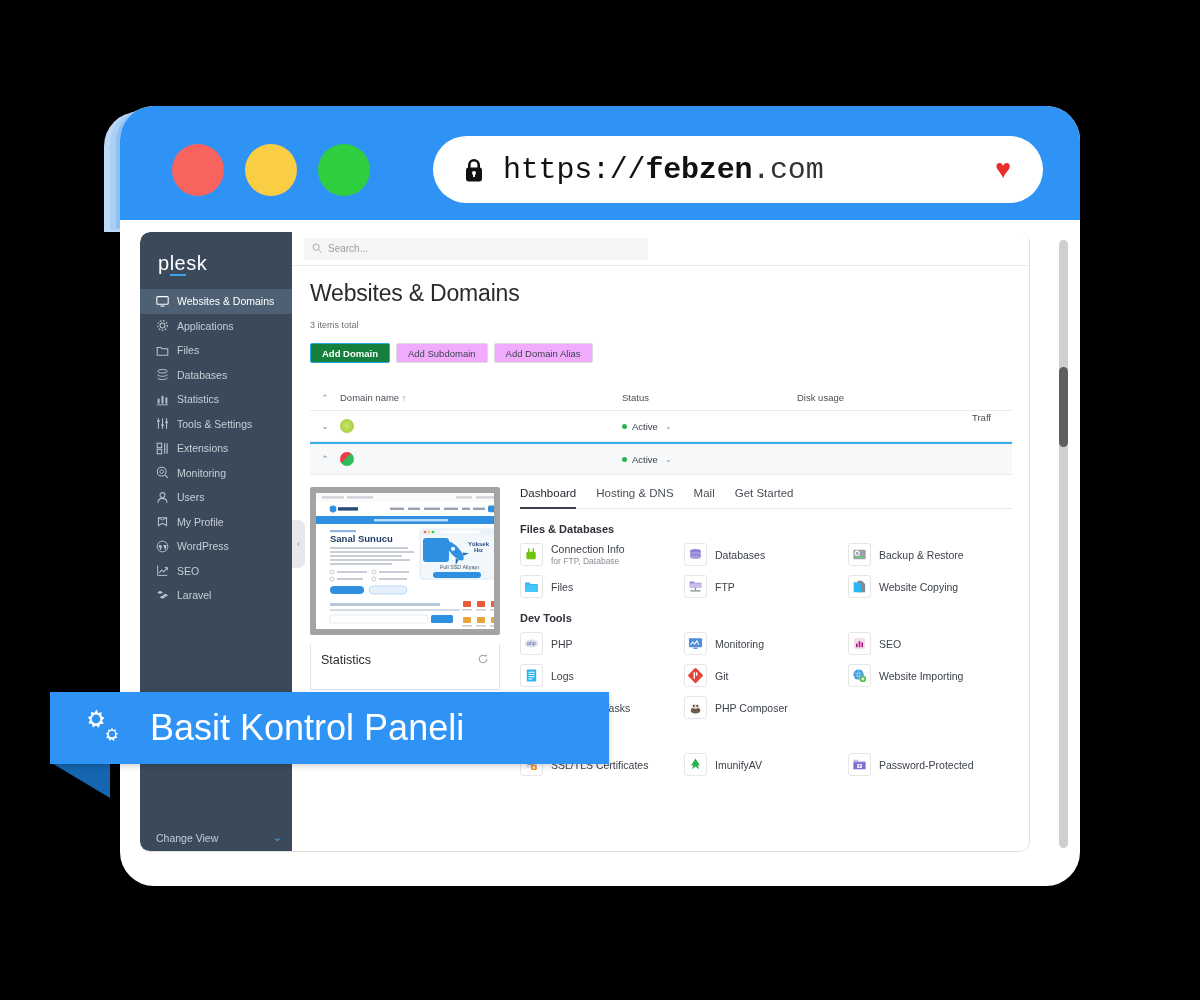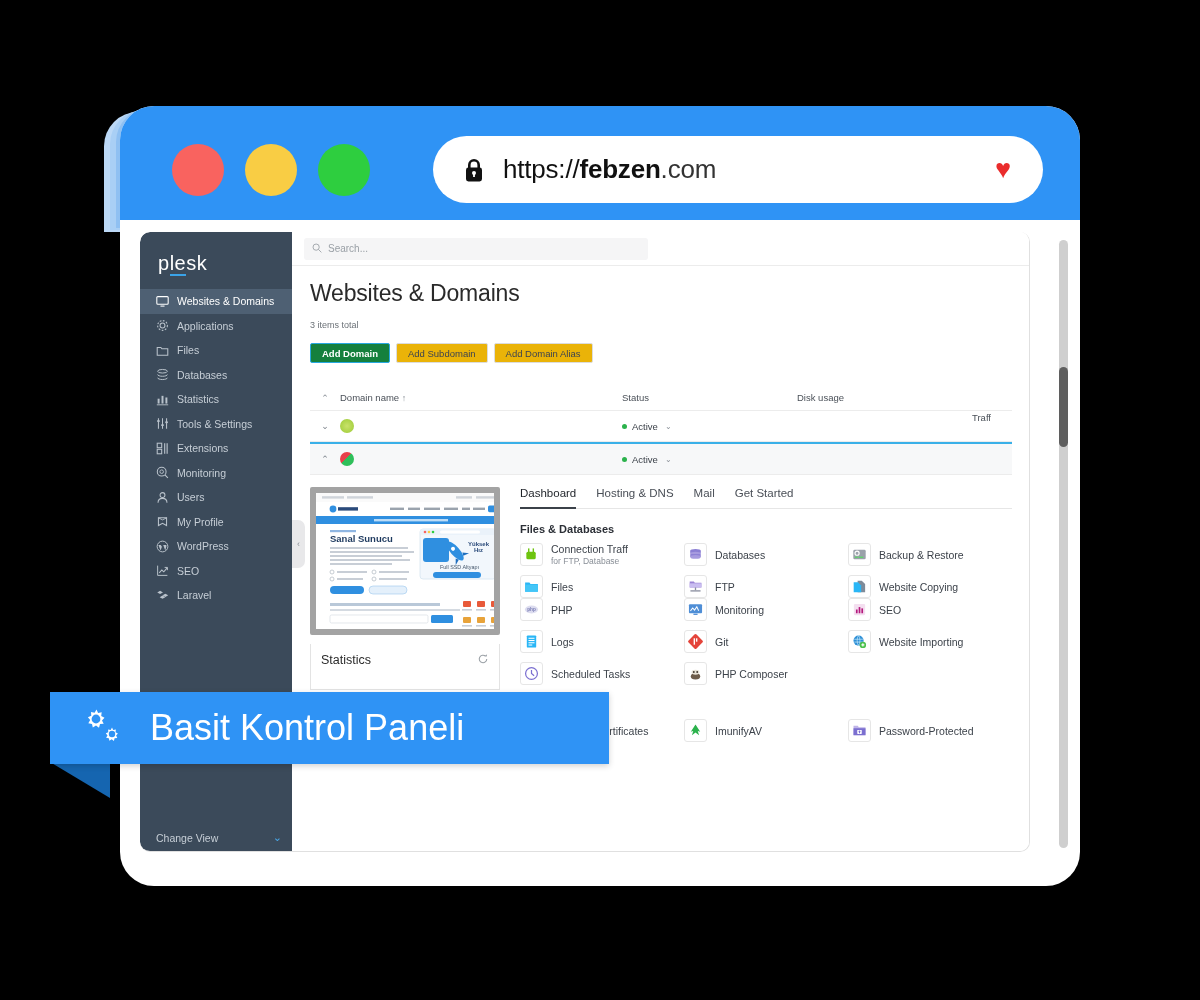--- a/index.html
+++ b/index.html
@@ -47,24 +47,25 @@
     position: absolute;
     left: 313px; top: 30px;
     width: 610px; height: 67px;
     background: #ffffff;
     border-radius: 34px;
     display: flex; align-items: center;
   }
   .lock-icon { margin-left: 30px; width: 22px; height: 26px; flex: none; }
   .url-text {
     margin-left: 18px;
-    font-size: 26px;
+    font-size: 30px;
     color: #111;
     letter-spacing: -0.2px;
     white-space: nowrap;
+    font-family: Liberation Mono, monospace;
   }
   .url-text b { font-weight: 700; }
   .url-text .scheme { font-weight: 400; }
   .url-text .tld { color: #333; }
   .heart-icon { position: absolute; right: 32px; top: 20px; font-size: 27px; color: #ea2c2c; line-height: 1; }
 
   
   .viewport {
     position: absolute;
     left: 20px; top: 126px;
@@ -144,21 +145,21 @@
   .search-box input::placeholder { color: #9aa0a6; }
 
   .content { padding: 14px 18px 0 18px; }
   .page-title { font-size: 23px; font-weight: 400; color: #2a2a2a; letter-spacing: -0.2px; }
   .items-total { margin-top: 13px; font-size: 9px; color: #6c7278; }
 
   .btnrow { margin-top: 13px; display: flex; gap: 6px; }
   .btn {
     height: 20px; padding: 0 11px; border-radius: 2px;
     display: inline-flex; align-items: center;
-    font-size: 9.5px; color: #3d4450; background: #eab308;
+    font-size: 9.5px; color: #3d4450; background: #f0abfc;
     border: 1px solid #dcdcdc; cursor: pointer;
   }
   .btn.primary { background: #15803d; border-color: #28a8e0; color: #fff; font-weight: 700; }
 
   .table-head {
     margin-top: 22px; height: 26px;
     display: flex; align-items: center;
     font-size: 9.5px; color: #4a5058;
     border-bottom: 1px solid #ececec;
   }
@@ -596,21 +597,21 @@
                     <div class="group-title">Files &amp; Databases</div>
                     <div class="tool-grid">
                       <div class="tool">
                         <span class="tool-ico">
                           <svg viewBox="0 0 16 16">
                             <rect x="2.5" y="5" width="10" height="8" rx="1.6" fill="#6ec40f"></rect>
                             <rect x="4.3" y="1.5" width="1.5" height="4" fill="#6ec40f"></rect>
                             <rect x="9.2" y="1.5" width="1.5" height="4" fill="#6ec40f"></rect>
                           </svg>
                         </span>
-                        <span><span>Connection Traff</span><span class="label2">for FTP, Database</span></span>
+                        <span><span>Connection Info</span><span class="label2">for FTP, Database</span></span>
                       </div>
                       <div class="tool">
                         <span class="tool-ico">
                           <svg viewBox="0 0 16 16">
                             <ellipse cx="8" cy="4" rx="5.6" ry="2" fill="#8b7fd4"></ellipse>
                             <rect x="2.4" y="4" width="11.2" height="3" fill="#8b7fd4"></rect>
                             <ellipse cx="8" cy="7" rx="5.6" ry="2" fill="#a79bdf"></ellipse>
                             <rect x="2.4" y="7.6" width="11.2" height="3" fill="#8b7fd4"></rect>
                             <ellipse cx="8" cy="10.6" rx="5.6" ry="2" fill="#a79bdf"></ellipse>
                           </svg>
@@ -651,20 +652,21 @@
                       <div class="tool">
                         <span class="tool-ico">
                           <svg viewBox="0 0 16 16">
                             <path d="M6 1.8h4.4L14 5.3v8.9H6z" fill="#7f8b99"></path>
                             <path d="M1.8 3.4h4.6l3.4 3.4v7.4H1.8z" fill="#29b6f6"></path>
                           </svg>
                         </span>
                         <span><span>Website Copying</span></span>
                       </div>
                     </div>
+                    <div class="group-title">Dev Tools</div>
                     <div class="tool-grid">
                       <div class="tool">
                         <span class="tool-ico">
                           <svg viewBox="0 0 16 16">
                             <ellipse cx="8" cy="8" rx="7" ry="4.2" fill="#dcdcef"></ellipse>
                             <text x="8" y="10" font-family="Liberation Sans" font-size="5" font-weight="700" fill="#7b7fb5" text-anchor="middle">php</text>
                           </svg>
                         </span>
                         <span><span>PHP</span></span>
                       </div>

